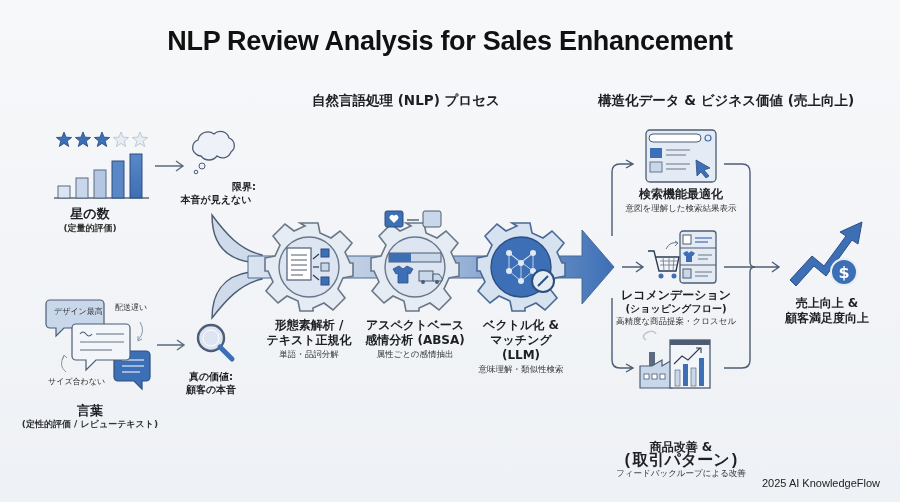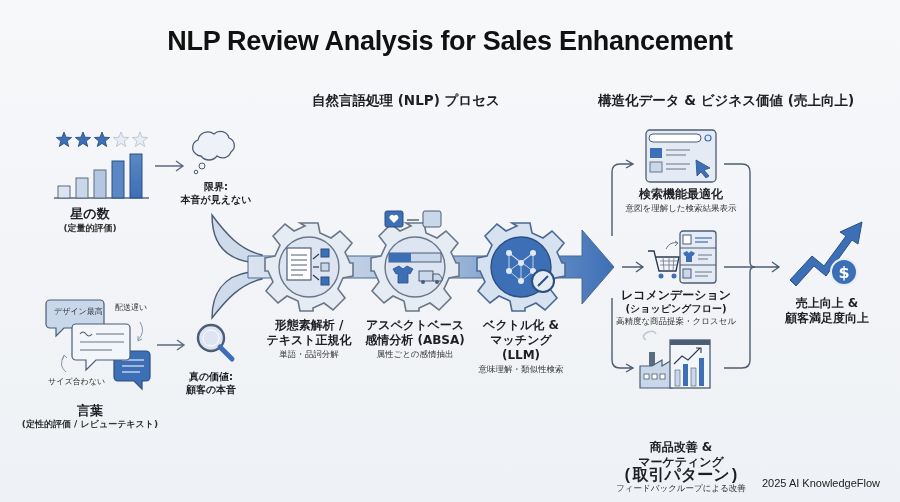--- a/index.html
+++ b/index.html
@@ -232,21 +232,21 @@
 
   <g transform="translate(790,222)">
     <path d="M0,58 L22,34 L34,44 L56,14 L50,10 L72,0 L68,22 L62,18 L36,54 L24,44 L6,64 Z" fill="#3d6fb6" stroke="#2d4f80" stroke-width="1"></path>
     <circle cx="54" cy="50" r="13" fill="#3d6fb6" stroke="#e8eef6" stroke-width="2"></circle>
     <text x="54" y="56" text-anchor="middle" font-family="DejaVu Sans, sans-serif" font-size="16" font-weight="bold" fill="#fff">$</text>
   </g>
 </svg>
 
 <div class="abs lbl" style="left:30px;top:206px;width:120px;font-size:13px;">星の数</div>
 <div class="abs sub" style="left:30px;top:222px;width:120px;font-weight:bold;font-size:9px;">(定量的評価)</div>
-<div class="abs lbl small-lbl" style="left:176px;top:180px;width:80px;line-height:13px;">限界:</div>
+<div class="abs lbl small-lbl" style="left:176px;top:180px;width:80px;line-height:13px;text-align:right;">限界:</div>
 <div class="abs lbl small-lbl" style="left:176px;top:193px;width:80px;line-height:13px;">本音が見えない</div>
 
 <div class="abs bubble-text" style="left:54px;top:306px;">デザイン最高</div>
 <div class="abs bubble-text" style="left:115px;top:302px;">配送遅い</div>
 <div class="abs bubble-text" style="left:48px;top:376px;">サイズ合わない</div>
 
 <div class="abs lbl small-lbl" style="left:176px;top:370px;width:70px;line-height:13px;">真の価値:</div>
 <div class="abs lbl small-lbl" style="left:176px;top:383px;width:70px;line-height:13px;">顧客の本音</div>
 
 <div class="abs lbl" style="left:30px;top:403px;width:120px;font-size:13px;">言葉</div>
@@ -273,21 +273,20 @@
   <div class="lbl">検索機能最適化</div>
   <div class="sub">意図を理解した検索結果表示</div>
 </div>
 <div class="abs" style="left:611px;top:288px;width:130px;">
   <div class="lbl">レコメンデーション</div>
   <div class="lbl" style="font-size:10px;line-height:12px;">(ショッピングフロー)</div>
   <div class="sub">高精度な商品提案・クロスセル</div>
 </div>
 <div class="abs" style="left:611px;top:396px;width:140px;margin-top:44px;">
   <div class="lbl">商品改善 &amp;</div>
-  <div class="lbl">マーケティング</div>
   <div class="lbl" style="font-size:16px;line-height:12px;font-family:Liberation Mono, monospace;">(取引パターン)</div>
   <div class="sub">フィードバックループによる改善</div>
 </div>
 
 <div class="abs" style="left:772px;top:296px;width:110px;">
   <div class="lbl">売上向上 &amp;</div>
   <div class="lbl">顧客満足度向上</div>
 </div>
 
 <div class="abs footer" style="left:762px;top:477px;">2025 AI KnowledgeFlow</div>

